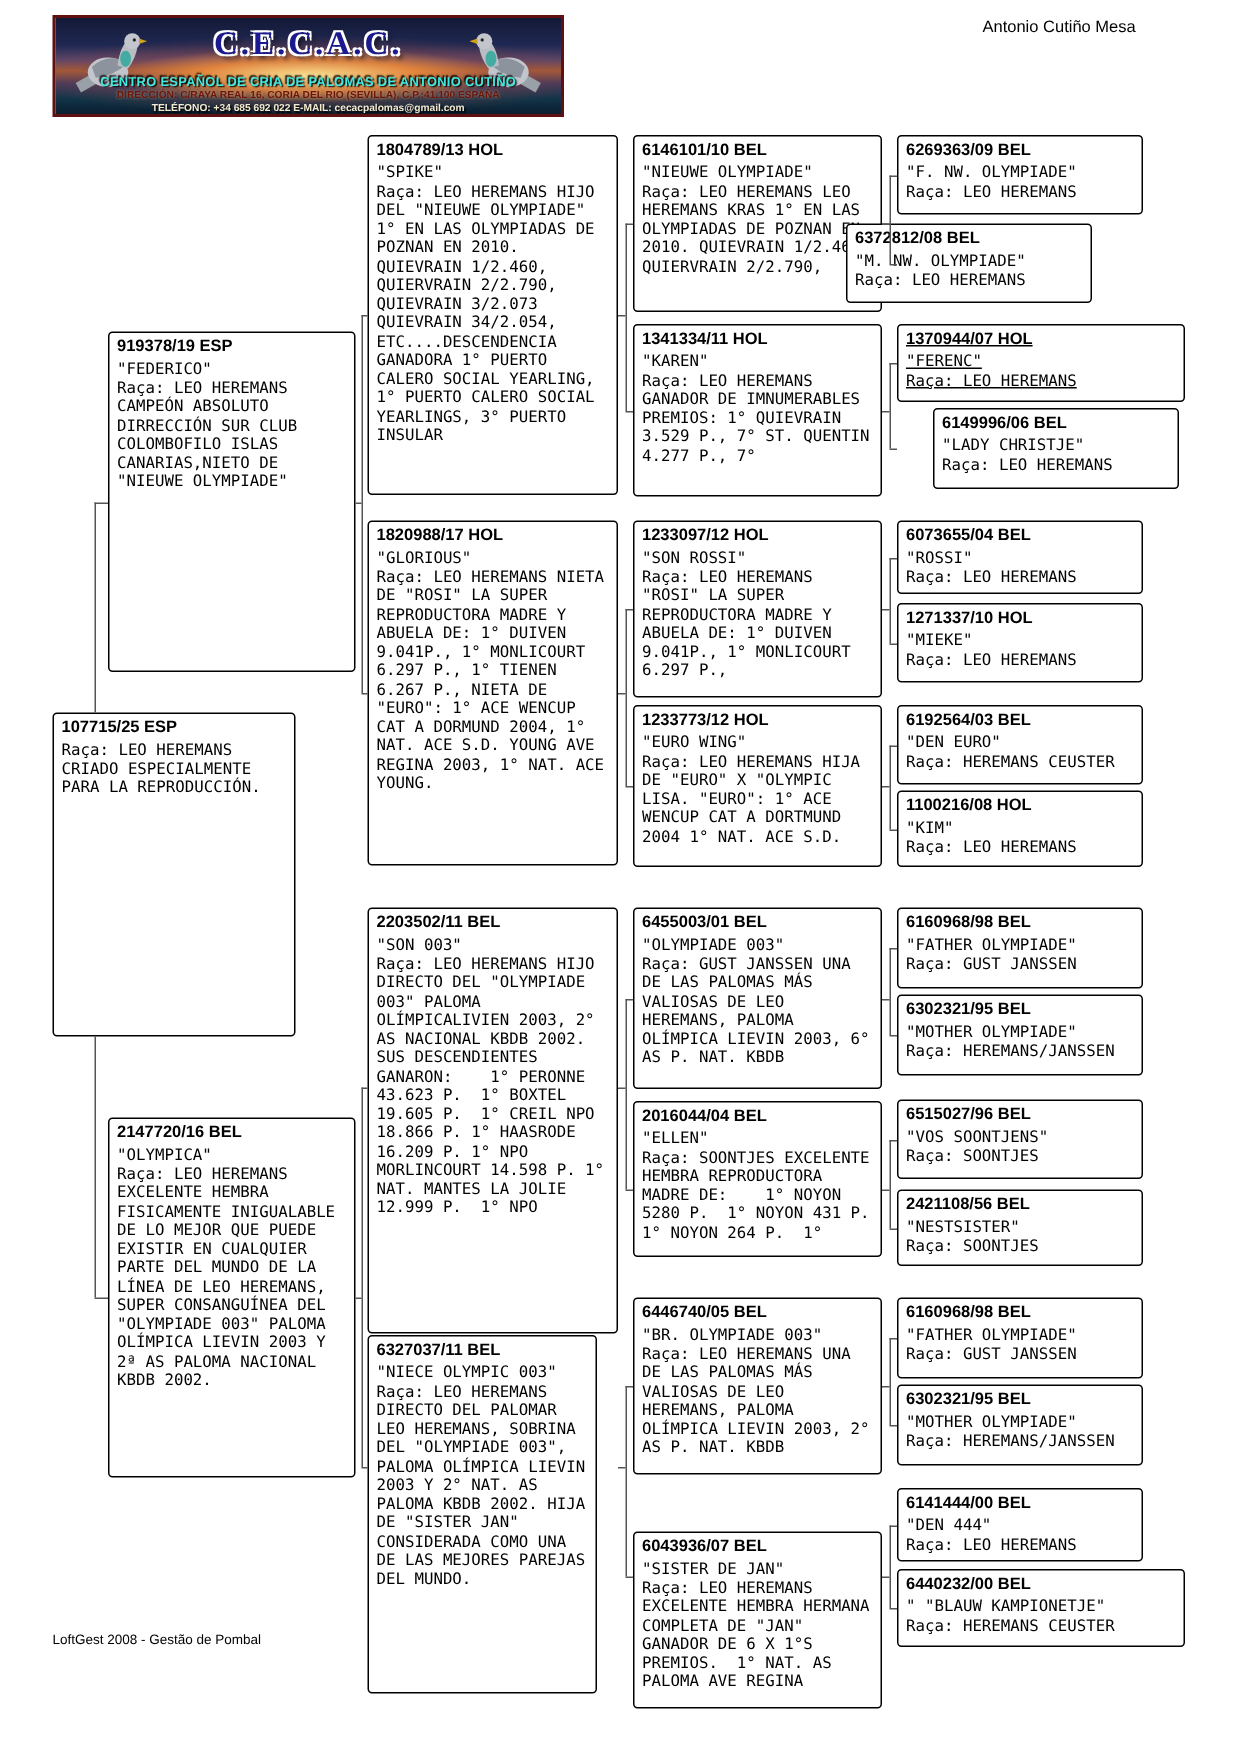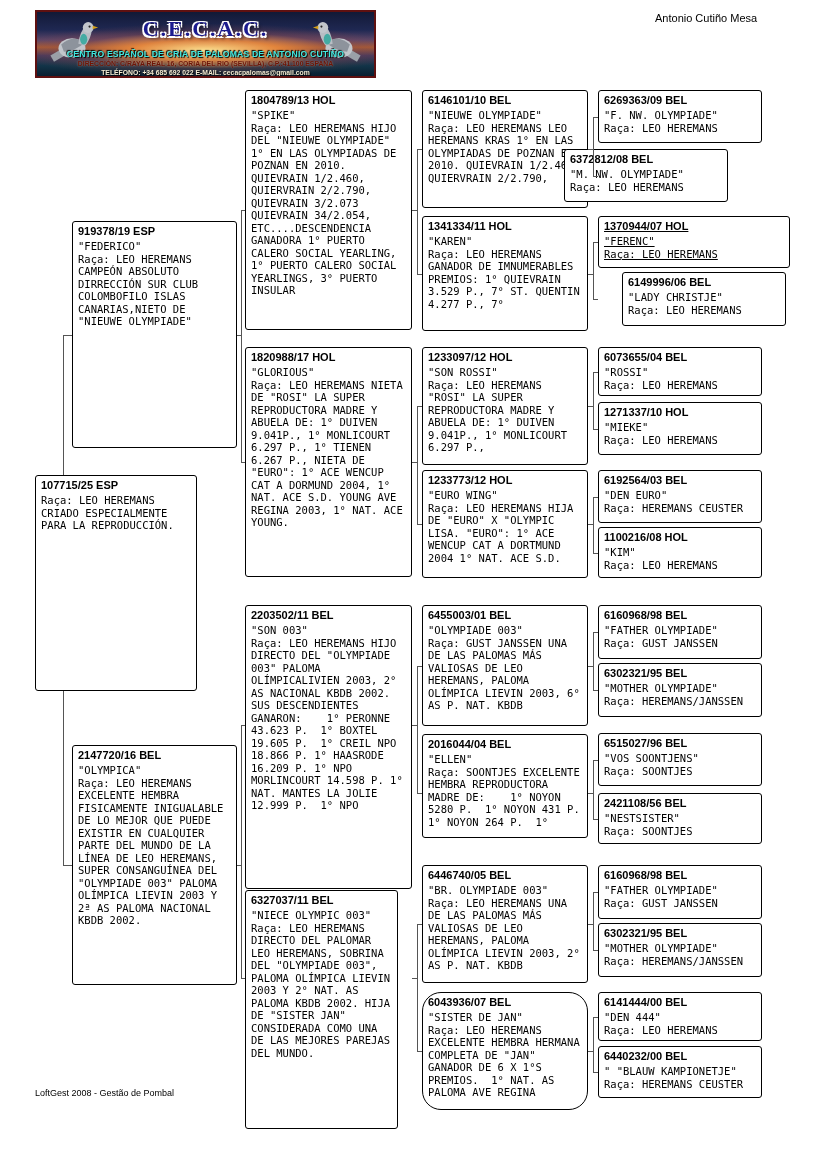--- a/index.html
+++ b/index.html
@@ -135,21 +135,21 @@
       <div class="pbox" style="left: 422px; top: 734px; width: 166px; height: 104px;">
         <div class="ring">2016044/04 BEL</div>
         <div class="bname">"ELLEN"</div>
         <div class="desc">Raça: SOONTJES EXCELENTE HEMBRA REPRODUCTORA MADRE DE:    1° NOYON 5280 P.  1° NOYON 431 P. 1° NOYON 264 P.  1°</div>
       </div>
       <div class="pbox" style="left: 422px; top: 865px; width: 166px; height: 118px;">
         <div class="ring">6446740/05 BEL</div>
         <div class="bname">"BR. OLYMPIADE 003"</div>
         <div class="desc">Raça: LEO HEREMANS UNA DE LAS PALOMAS MÁS VALIOSAS DE LEO HEREMANS, PALOMA OLÍMPICA LIEVIN 2003, 2° AS P. NAT. KBDB</div>
       </div>
-      <div class="pbox" style="left: 422px; top: 992px; width: 166px; height: 118px; border-radius: 19px;">
+      <div class="pbox" style="left: 422px; top: 1021px; width: 166px; height: 118px;">
         <div class="ring">6043936/07 BEL</div>
         <div class="bname">"SISTER DE JAN"</div>
         <div class="desc">Raça: LEO HEREMANS EXCELENTE HEMBRA HERMANA COMPLETA DE "JAN"  GANADOR DE 6 X 1°S PREMIOS.  1° NAT. AS PALOMA AVE REGINA</div>
       </div>
       <div class="pbox" style="left: 598px; top: 90px; width: 164px; height: 53px;">
         <div class="ring">6269363/09 BEL</div>
         <div class="bname">"F. NW. OLYMPIADE"</div>
         <div class="desc">Raça: LEO HEREMANS</div>
       </div>
       <div class="pbox" style="left: 564px; top: 149px; width: 164px; height: 53px;">
@@ -215,21 +215,21 @@
       <div class="pbox" style="left: 598px; top: 923px; width: 164px; height: 54px;">
         <div class="ring">6302321/95 BEL</div>
         <div class="bname">"MOTHER OLYMPIADE"</div>
         <div class="desc">Raça: HEREMANS/JANSSEN</div>
       </div>
       <div class="pbox" style="left: 598px; top: 992px; width: 164px; height: 49px;">
         <div class="ring">6141444/00 BEL</div>
         <div class="bname">"DEN 444"</div>
         <div class="desc">Raça: LEO HEREMANS</div>
       </div>
-      <div class="pbox" style="left: 598px; top: 1046px; width: 164px; height: 52px;">
+      <div class="pbox" style="left: 598px; top: 1046px; width: 192px; height: 52px;">
         <div class="ring">6440232/00 BEL</div>
         <div class="bname">" "BLAUW KAMPIONETJE"</div>
         <div class="desc">Raça: HEREMANS CEUSTER</div>
       </div>
       <div class="cline" style="left: 237px; top: 334.5px; width: 4px; height: 1px;"></div>
       <div class="cline" style="left: 241px; top: 210px; width: 1px; height: 252px;"></div>
       <div class="cline" style="left: 241px; top: 210px; width: 4px; height: 1px;"></div>
       <div class="cline" style="left: 241px; top: 462px; width: 4px; height: 1px;"></div>
       <div class="cline" style="left: 237px; top: 865px; width: 4px; height: 1px;"></div>
       <div class="cline" style="left: 241px; top: 725px; width: 1px; height: 252.5px;"></div>

